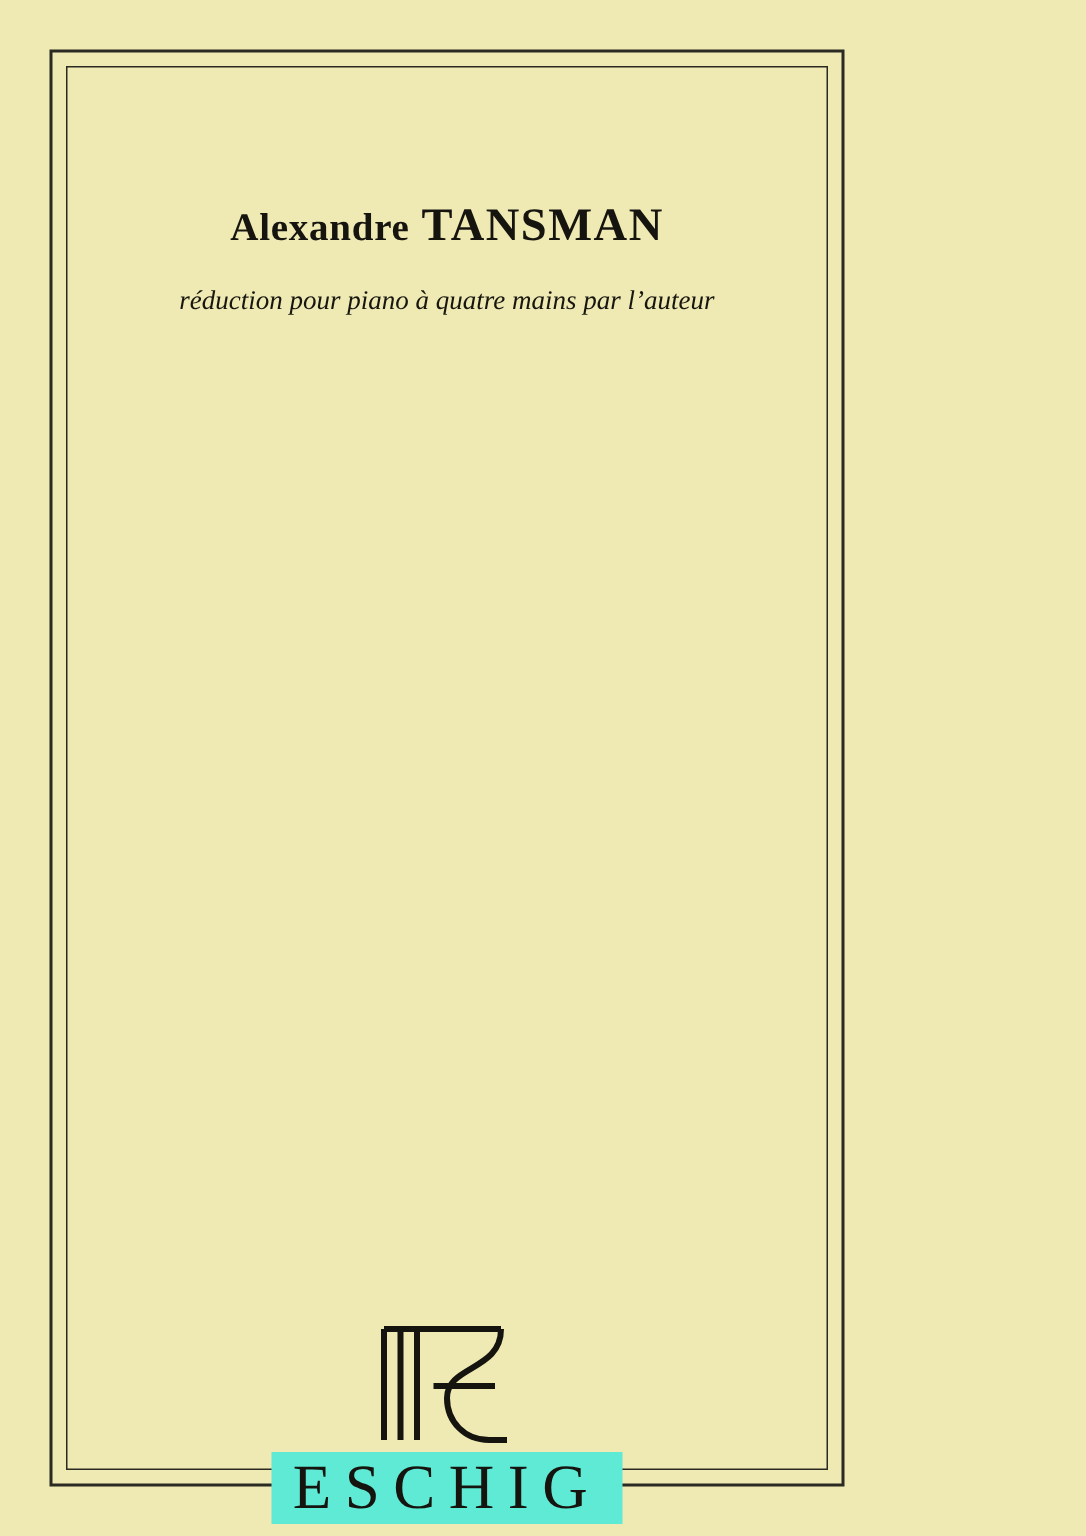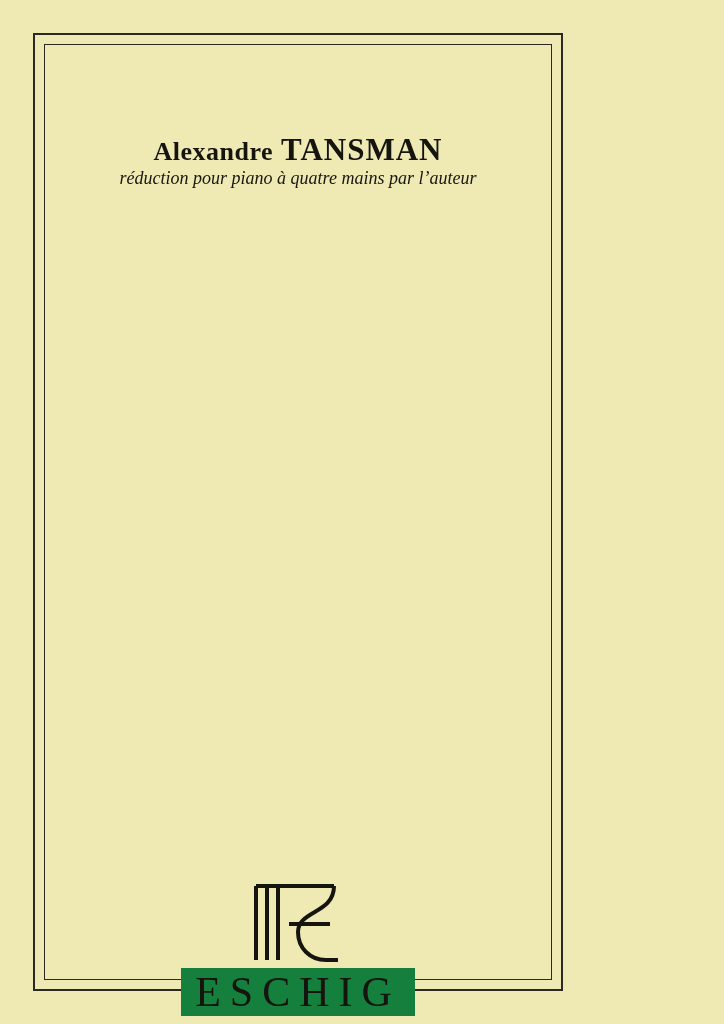--- a/index.html
+++ b/index.html
@@ -82,20 +82,21 @@
 
   .subtitle {
     margin-top: 15px;
     font-family: "Liberation Serif", serif;
     font-weight: bold;
     font-size: 25px;
     color: #15140f;
   }
 
   .credit {
+    margin-top: 22px;
     font-family: "Liberation Serif", serif;
     font-style: italic;
     font-size: 18px;
     color: #17160f;
   }
 
   
   .publisher {
     position: absolute;
     left: 0;
@@ -107,21 +108,21 @@
     display: block;
     margin: 0 auto 2px auto;
     width: 120px;
     height: 86px;
   }
   .publisher-name {
     font-family: "Liberation Serif", serif;
     font-size: 42px;
     letter-spacing: 9px;
     color: #15140f;
-    background: #15803d;
+    background: #5eead4;
     display: inline-block;
     padding: 0 14px;
     position: relative;
     z-index: 2;
   }
 </style>
 </head>
 <body>
 
 <div class="page">

